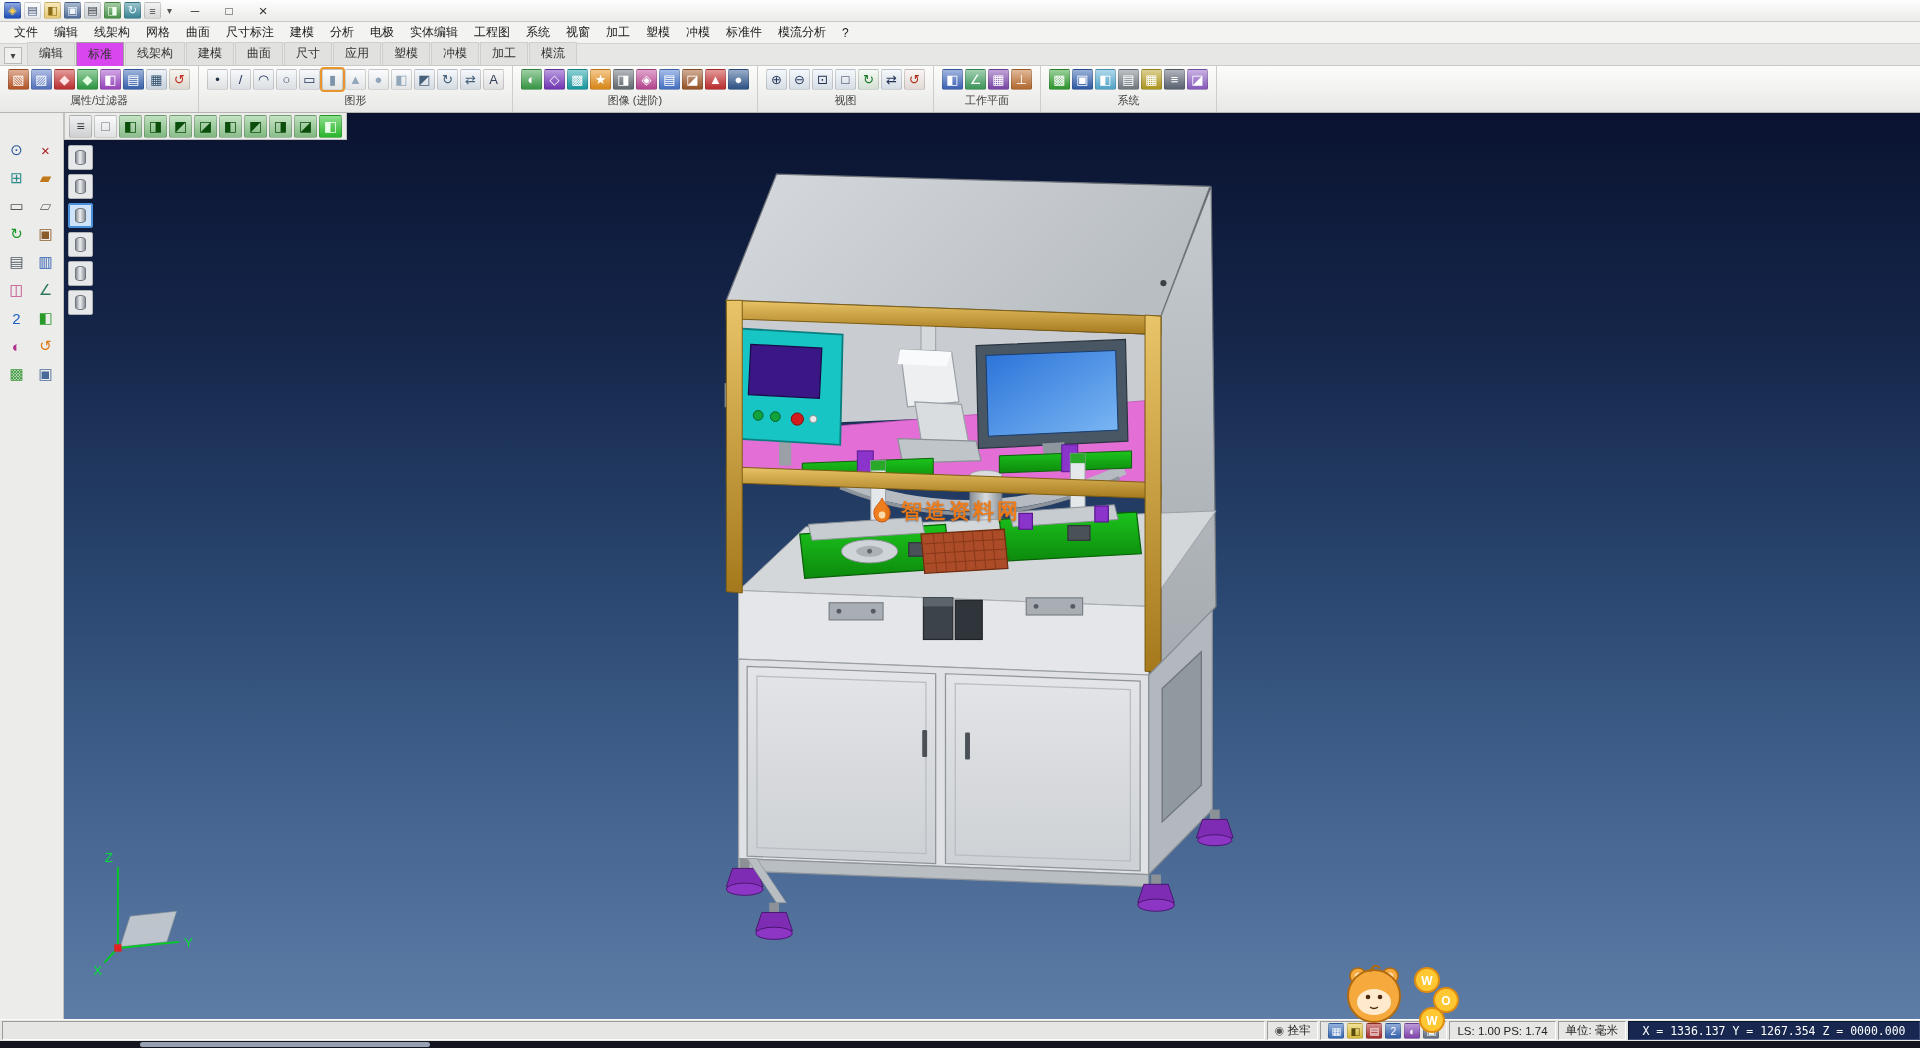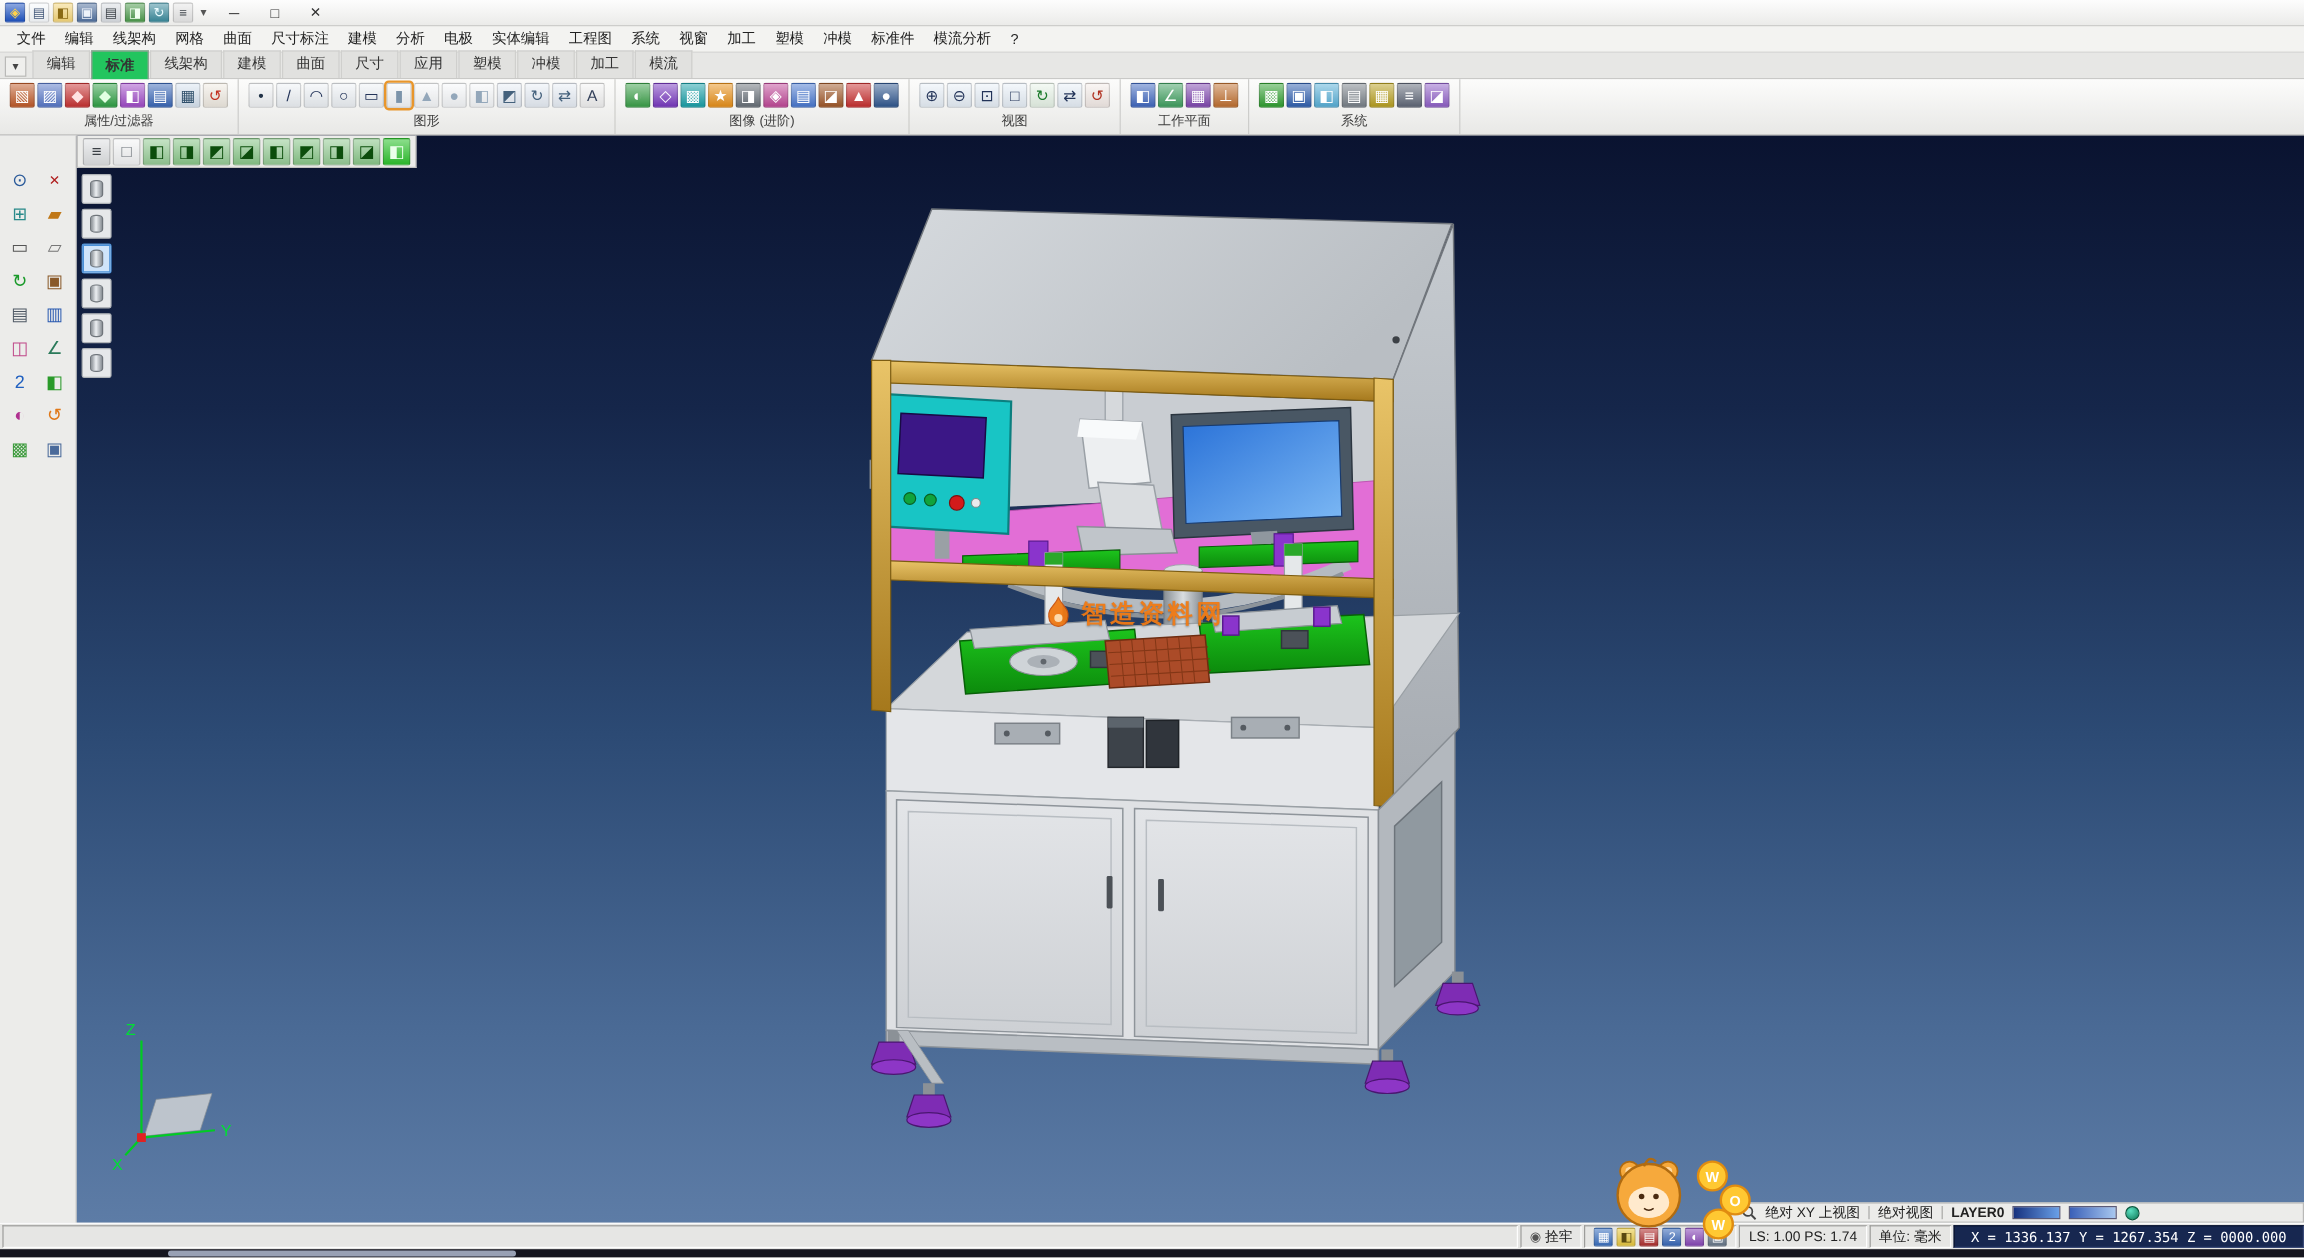--- a/index.html
+++ b/index.html
@@ -16,21 +16,21 @@
   .win-btn:last-child{font-size:15px}
 
   
   .menubar{height:22px;display:flex;align-items:center;background:#f3f3f1;border-bottom:1px solid #d2d2d0;padding:0 6px}
   .menu-item{padding:2px 8px;white-space:nowrap}
 
   
   .tabbar{height:22px;display:flex;align-items:flex-end;background:#e7e7e5;border-bottom:1px solid #c9c9c7;padding:0 4px;gap:1px}
   .tab-caret{width:18px;height:17px;display:flex;align-items:center;justify-content:center;font-size:10px;color:#444;border:1px solid #b9b9b7;background:#efefed;margin:0 4px 1px 0}
   .tab{padding:2px 11px 3px;color:#333;border:1px solid #cfcfcd;border-bottom:none;background:#e1e1df;white-space:nowrap}
-  .tab.active{background:#22c55e;font-weight:bold;border-color:#9f9f9d;position:relative;top:1px;padding-top:3px}
+  .tab.active{background:#d946ef;font-weight:normal;border-color:#9f9f9d;position:relative;top:1px;padding-top:3px}
 
   
   .toolbar{height:47px;display:flex;background:linear-gradient(#fcfcfb,#e8e8e6);border-bottom:1px solid #b5b5b3}
   .tb-group{display:flex;flex-direction:column;justify-content:flex-start;padding:3px 8px 1px;border-right:1px solid #cdcdcb}
   .tb-icons{display:flex;gap:2px}
   .tbi{width:21px;height:21px;display:flex;align-items:center;justify-content:center;font-size:13px;color:#333;border-radius:2px;border:1px solid rgba(0,0,0,.15);background-image:linear-gradient(rgba(255,255,255,.5),rgba(0,0,0,.08))}
   .tbi.active{outline:2px solid #e8962c;background-color:#cfe4fa}
   .tb-label{text-align:center;font-size:11px;color:#3d3d3d;margin-top:3px;white-space:nowrap}
 
   
@@ -446,34 +446,20 @@
       </div>
 
     <div class="watermark">
       <svg width="24" height="28" viewBox="0 0 24 28">
         <path d="M12,1 C15,8 21,10 20,17 a8,8 0 1,1 -16,0 C3,10 9,8 12,1 Z" fill="#f07a14" stroke="#c85310" stroke-width="1"></path>
         <circle cx="12" cy="18" r="3.4" fill="#ffd9a8"></circle>
       </svg>
       <span class="wm-text">智造资料网</span>
     </div>
 
-    <div class="info-strip">
-      <svg width="13" height="13" viewBox="0 0 13 13">
-        <circle cx="5.5" cy="5.5" r="3.8" fill="none" stroke="#444444" stroke-width="1.4"></circle>
-        <line x1="8.5" y1="8.5" x2="12" y2="12" stroke="#444444" stroke-width="1.6"></line>
-      </svg>
-      <span>绝对 XY 上视图</span>
-      <span class="info-sep"></span>
-      <span>绝对视图</span>
-      <span class="info-sep"></span>
-      <span style="font-weight:bold">LAYER0</span>
-      <span class="swatch"></span>
-      <span class="swatch alt"></span>
-      <span class="ball"></span>
-    </div>
 
   </div>
 </div>
 
 <div class="statusbar">
   <div class="seg grow"></div>
   <div class="seg">
     <span class="pin-glyph">◉</span>
     <span>拴牢</span>
   </div>

